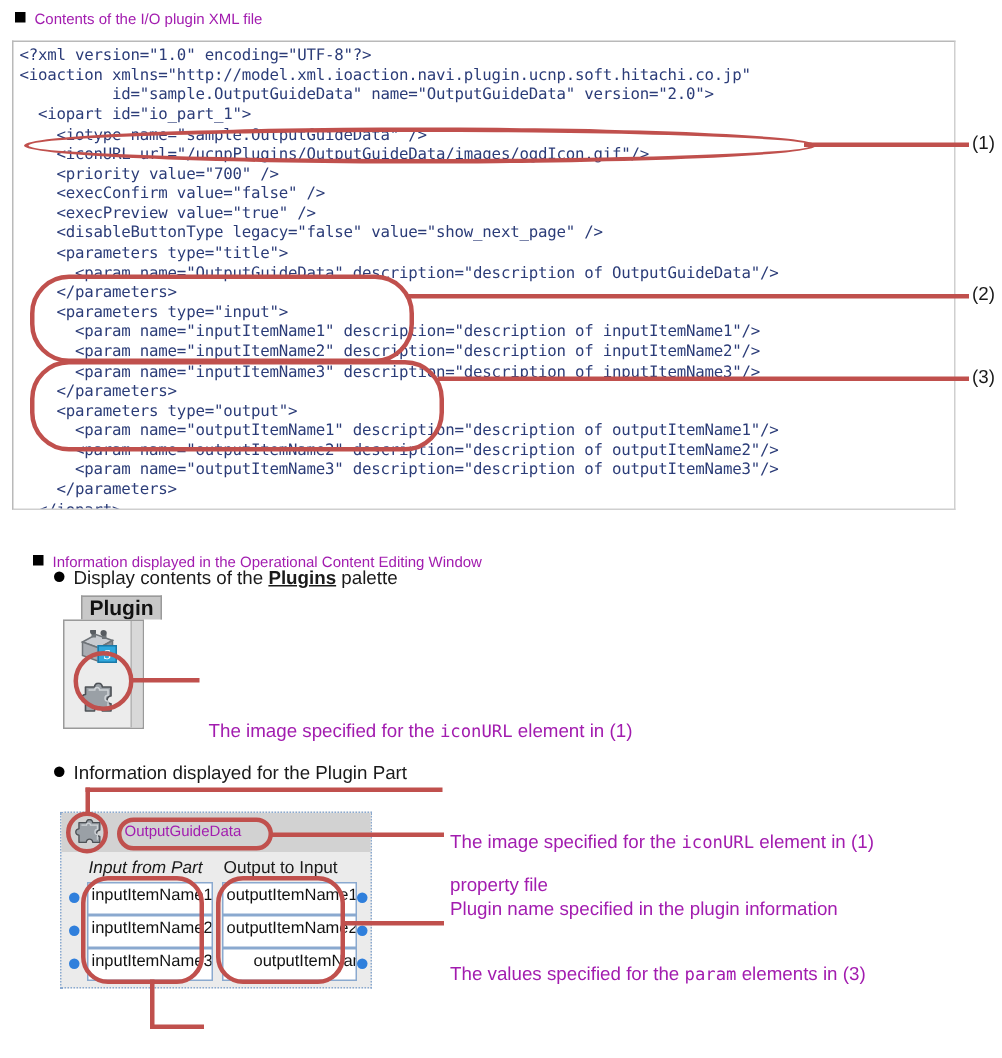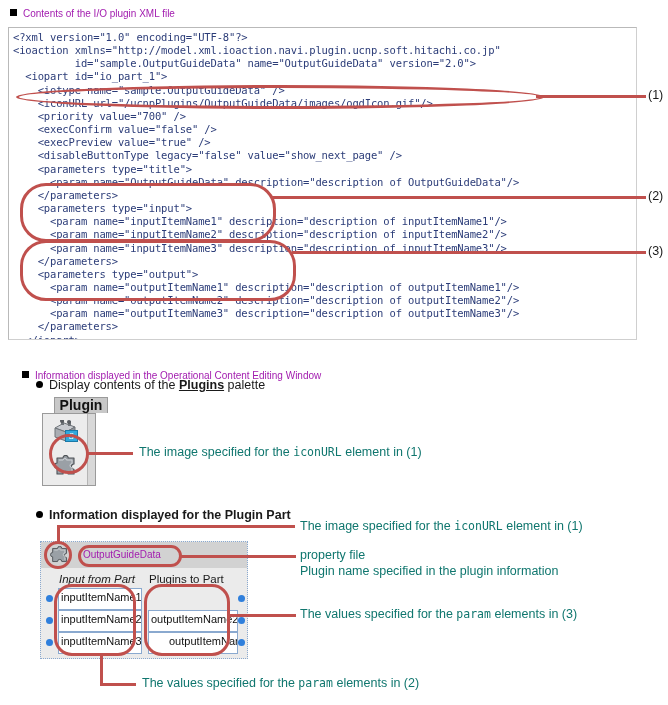--- a/index.html
+++ b/index.html
@@ -106,22 +106,23 @@
     position: absolute;
     font-size: 12.5px;
     line-height: 14px;
     color: #1a1a1a;
     white-space: nowrap;
   }
   .callout {
     position: absolute;
     font-size: 12.5px;
     line-height: 16px;
-    color: #0f766e;
-    white-space: nowrap;
+    color: #a21caf;
+    white-space: nowrap;
+    margin-top: 35px;
   }
   .callout .mono {
     font-family: "DejaVu Sans Mono", monospace;
     font-size: 11.5px;
   }
 
   
   #palette {
     position: absolute;
     left: 42px;
@@ -314,42 +315,43 @@
     </div>
   </div>
 </div>
 
 <div class="ellipse" style="left:49px; top:434px; width:40px; height:40px;"></div>
 <div class="hline" style="left:88px; top:452px; width:45px;"></div>
 <div class="callout" style="left:139px; top:444px;">
   <span>The image specified for the </span><span class="mono">iconURL</span><span> element in (1)</span>
 </div>
 
-<div class="bullet-head" style="left:36px; top:508px;font-weight:bold;">
+<div class="bullet-head" style="left:36px; top:508px;">
   <span class="dot"></span><span>Information displayed for the Plugin Part</span>
 </div>
 
 <div id="plugin-part">
   <div id="part-header">
     <div class="puzzle-icon" style="left:9px; top:4px; width:20px; height:18px;">
       <svg width="20" height="18" viewBox="0 0 24 22">
         <path d="M3 3 h6 a2.6 2.6 0 1 1 5.2 0 H20 v6 a2.6 2.6 0 1 0 0 5.2 V19 h-5.8 a2.6 2.6 0 1 0 -5.2 0 H3 v-5.8 a2.6 2.6 0 1 1 0 -5.2 Z" fill="#9aa0a6" stroke="#4d5156" stroke-width="1.1" stroke-linejoin="round"></path>
         <path d="M5 5 h4.2 a1.6 1.6 0 0 1 3.2 0 H18 v3.5 a2 2 0 0 0 0 4 V17" fill="none" stroke="#cfd3d7" stroke-width="1"></path>
       </svg>
     </div>
     <div id="part-title">OutputGuideData</div>
   </div>
 
   <div class="col-head" style="left:18px; top:30px;font-style:italic;">Input from Part</div>
-  <div class="col-head" style="left:108px; top:30px;">Plugins to Part</div>
+  <div class="col-head" style="left:108px; top:30px;">Output to Input</div>
 
   <div class="item-box" style="left:17px; top:46px; width:84px; height:22px;text-align:right;">inputItemName1</div>
   <div class="item-box" style="left:17px; top:68px; width:84px; height:22px;">inputItemName2</div>
   <div class="item-box" style="left:17px; top:90px; width:84px; height:22px;">inputItemName3</div>
 
+  <div class="item-box" style="left:107px; top:46px; width:90px; height:22px;">outputItemName1</div>
   <div class="item-box" style="left:107px; top:68px; width:90px; height:22px;">outputItemName2</div>
   <div class="item-box" style="left:107px; top:90px; width:90px; height:22px;padding-left:20px;">outputItemName3</div>
 
   <div class="port" style="left:5px; top:53px;"></div>
   <div class="port" style="left:5px; top:75px;"></div>
   <div class="port" style="left:5px; top:97px;"></div>
   <div class="port" style="left:197px; top:53px;"></div>
   <div class="port" style="left:197px; top:75px;"></div>
   <div class="port" style="left:197px; top:97px;"></div>
 </div>

